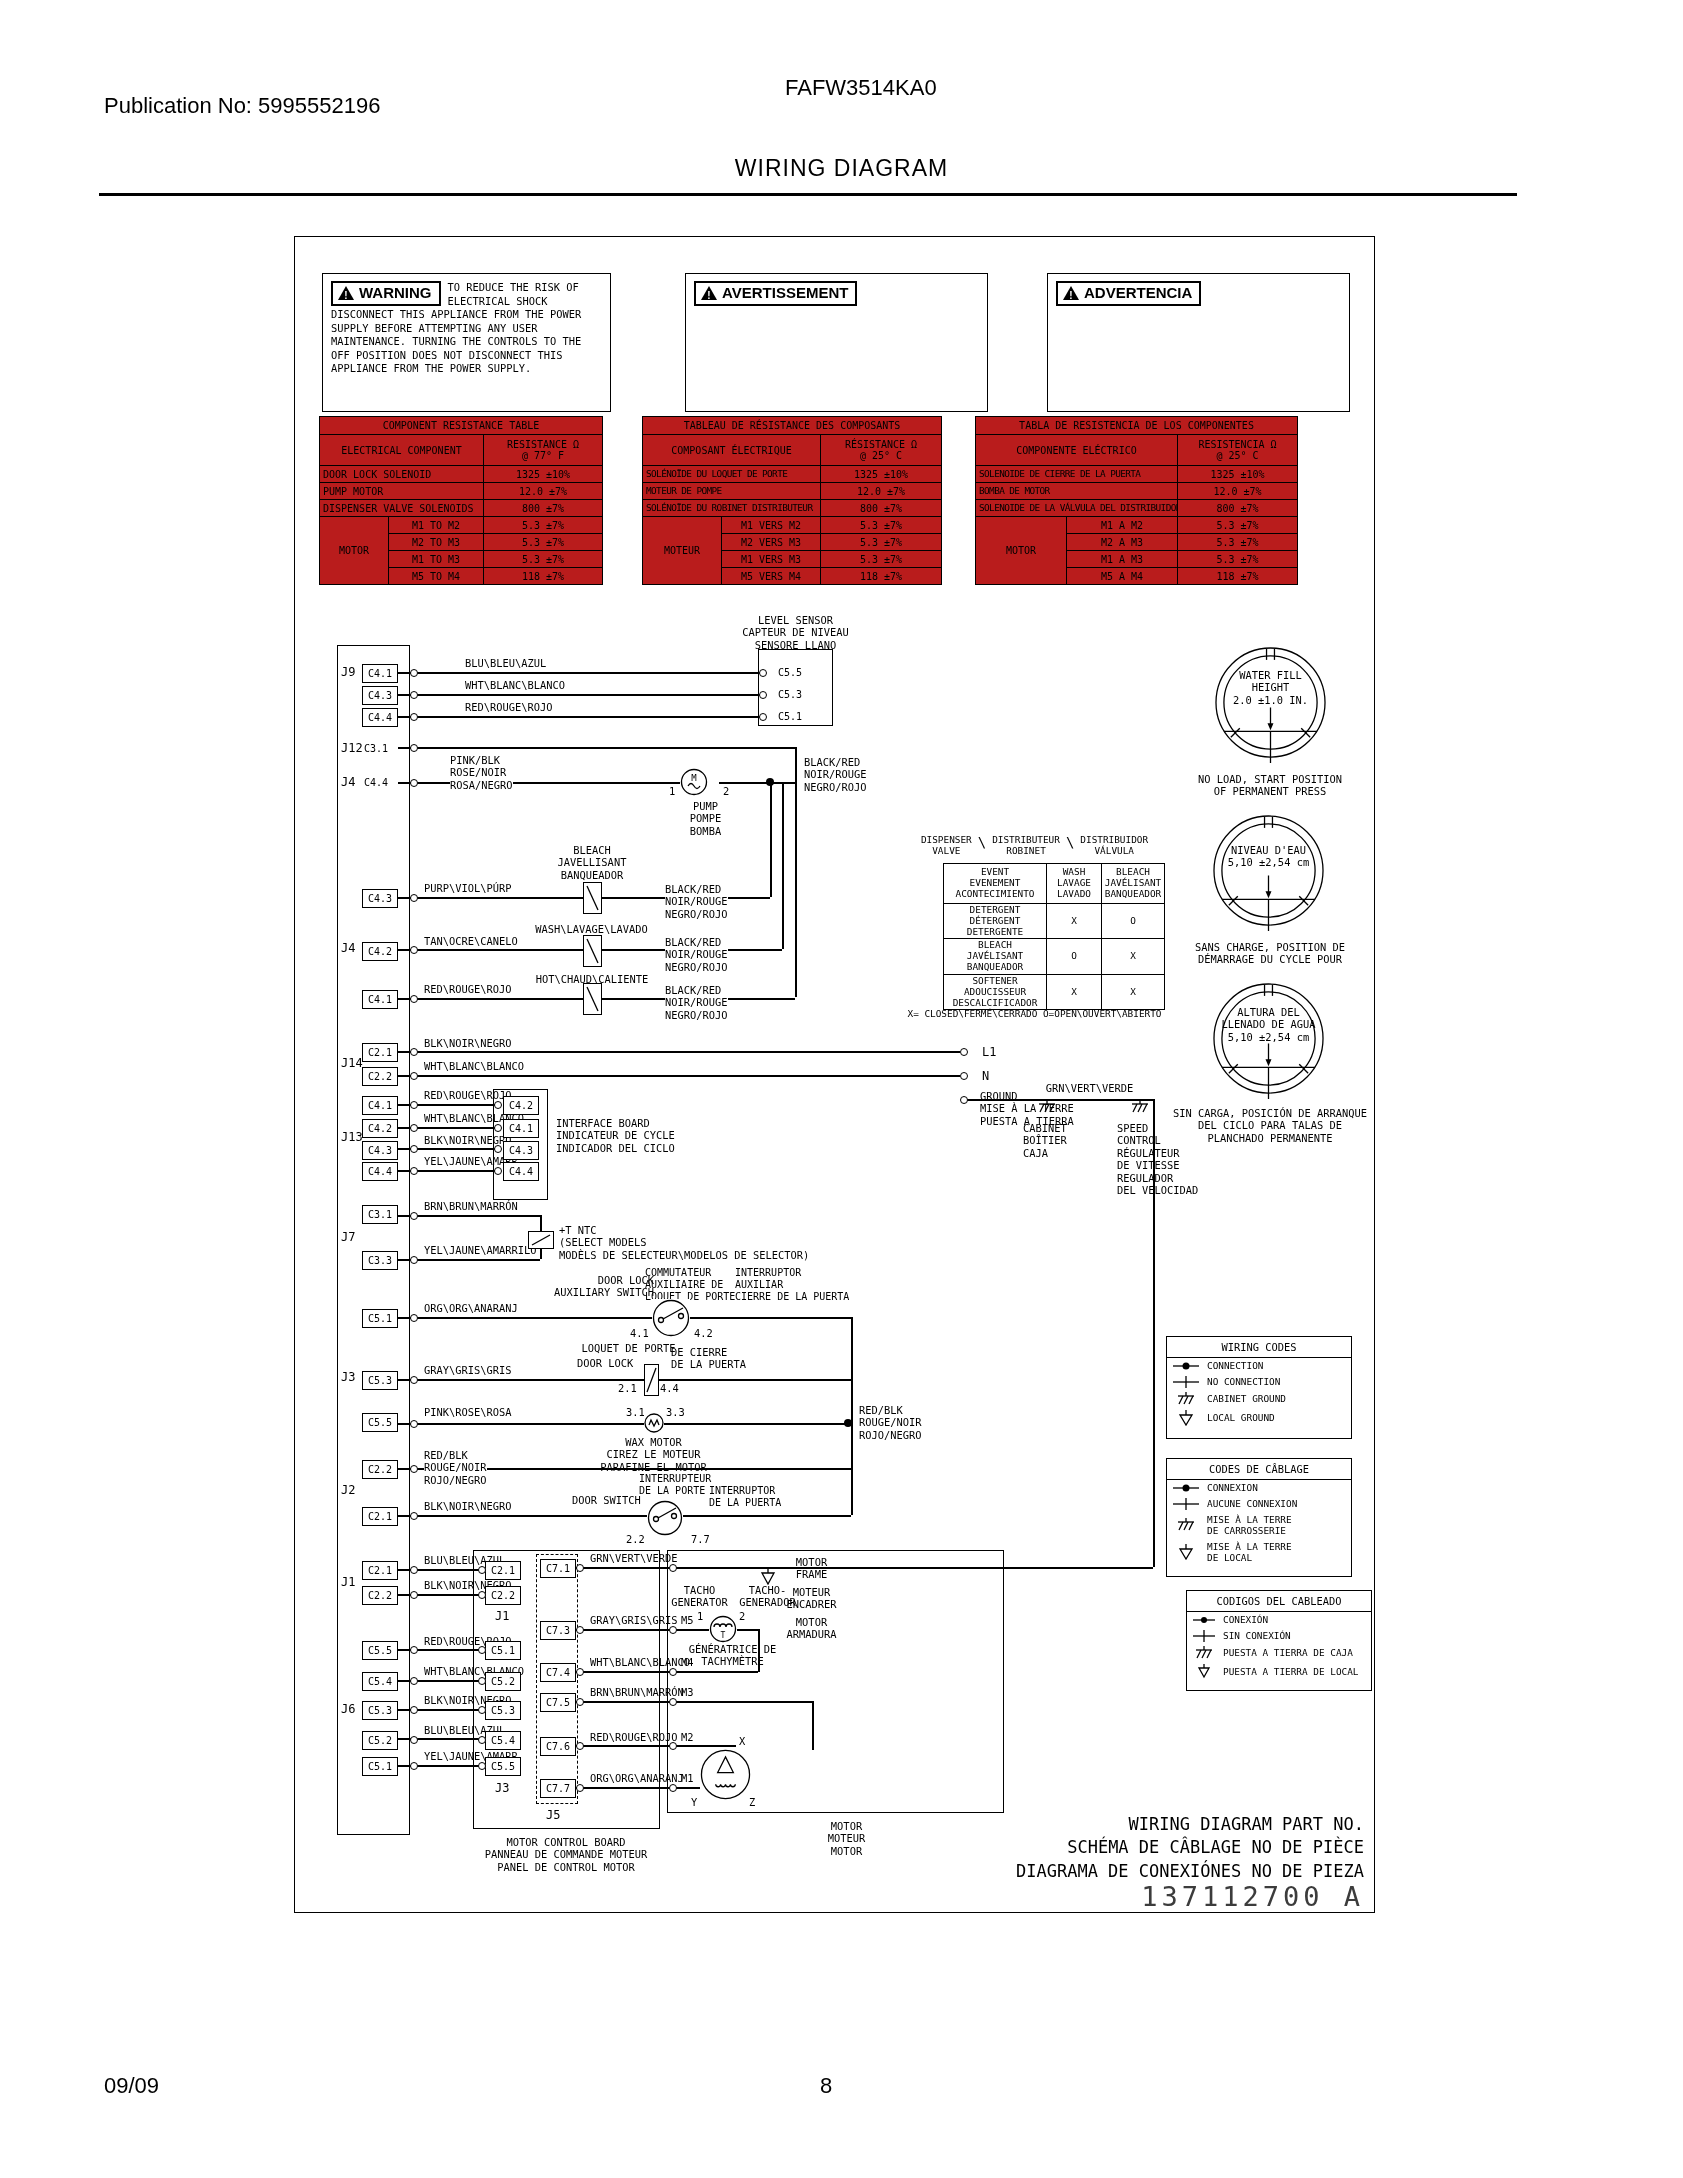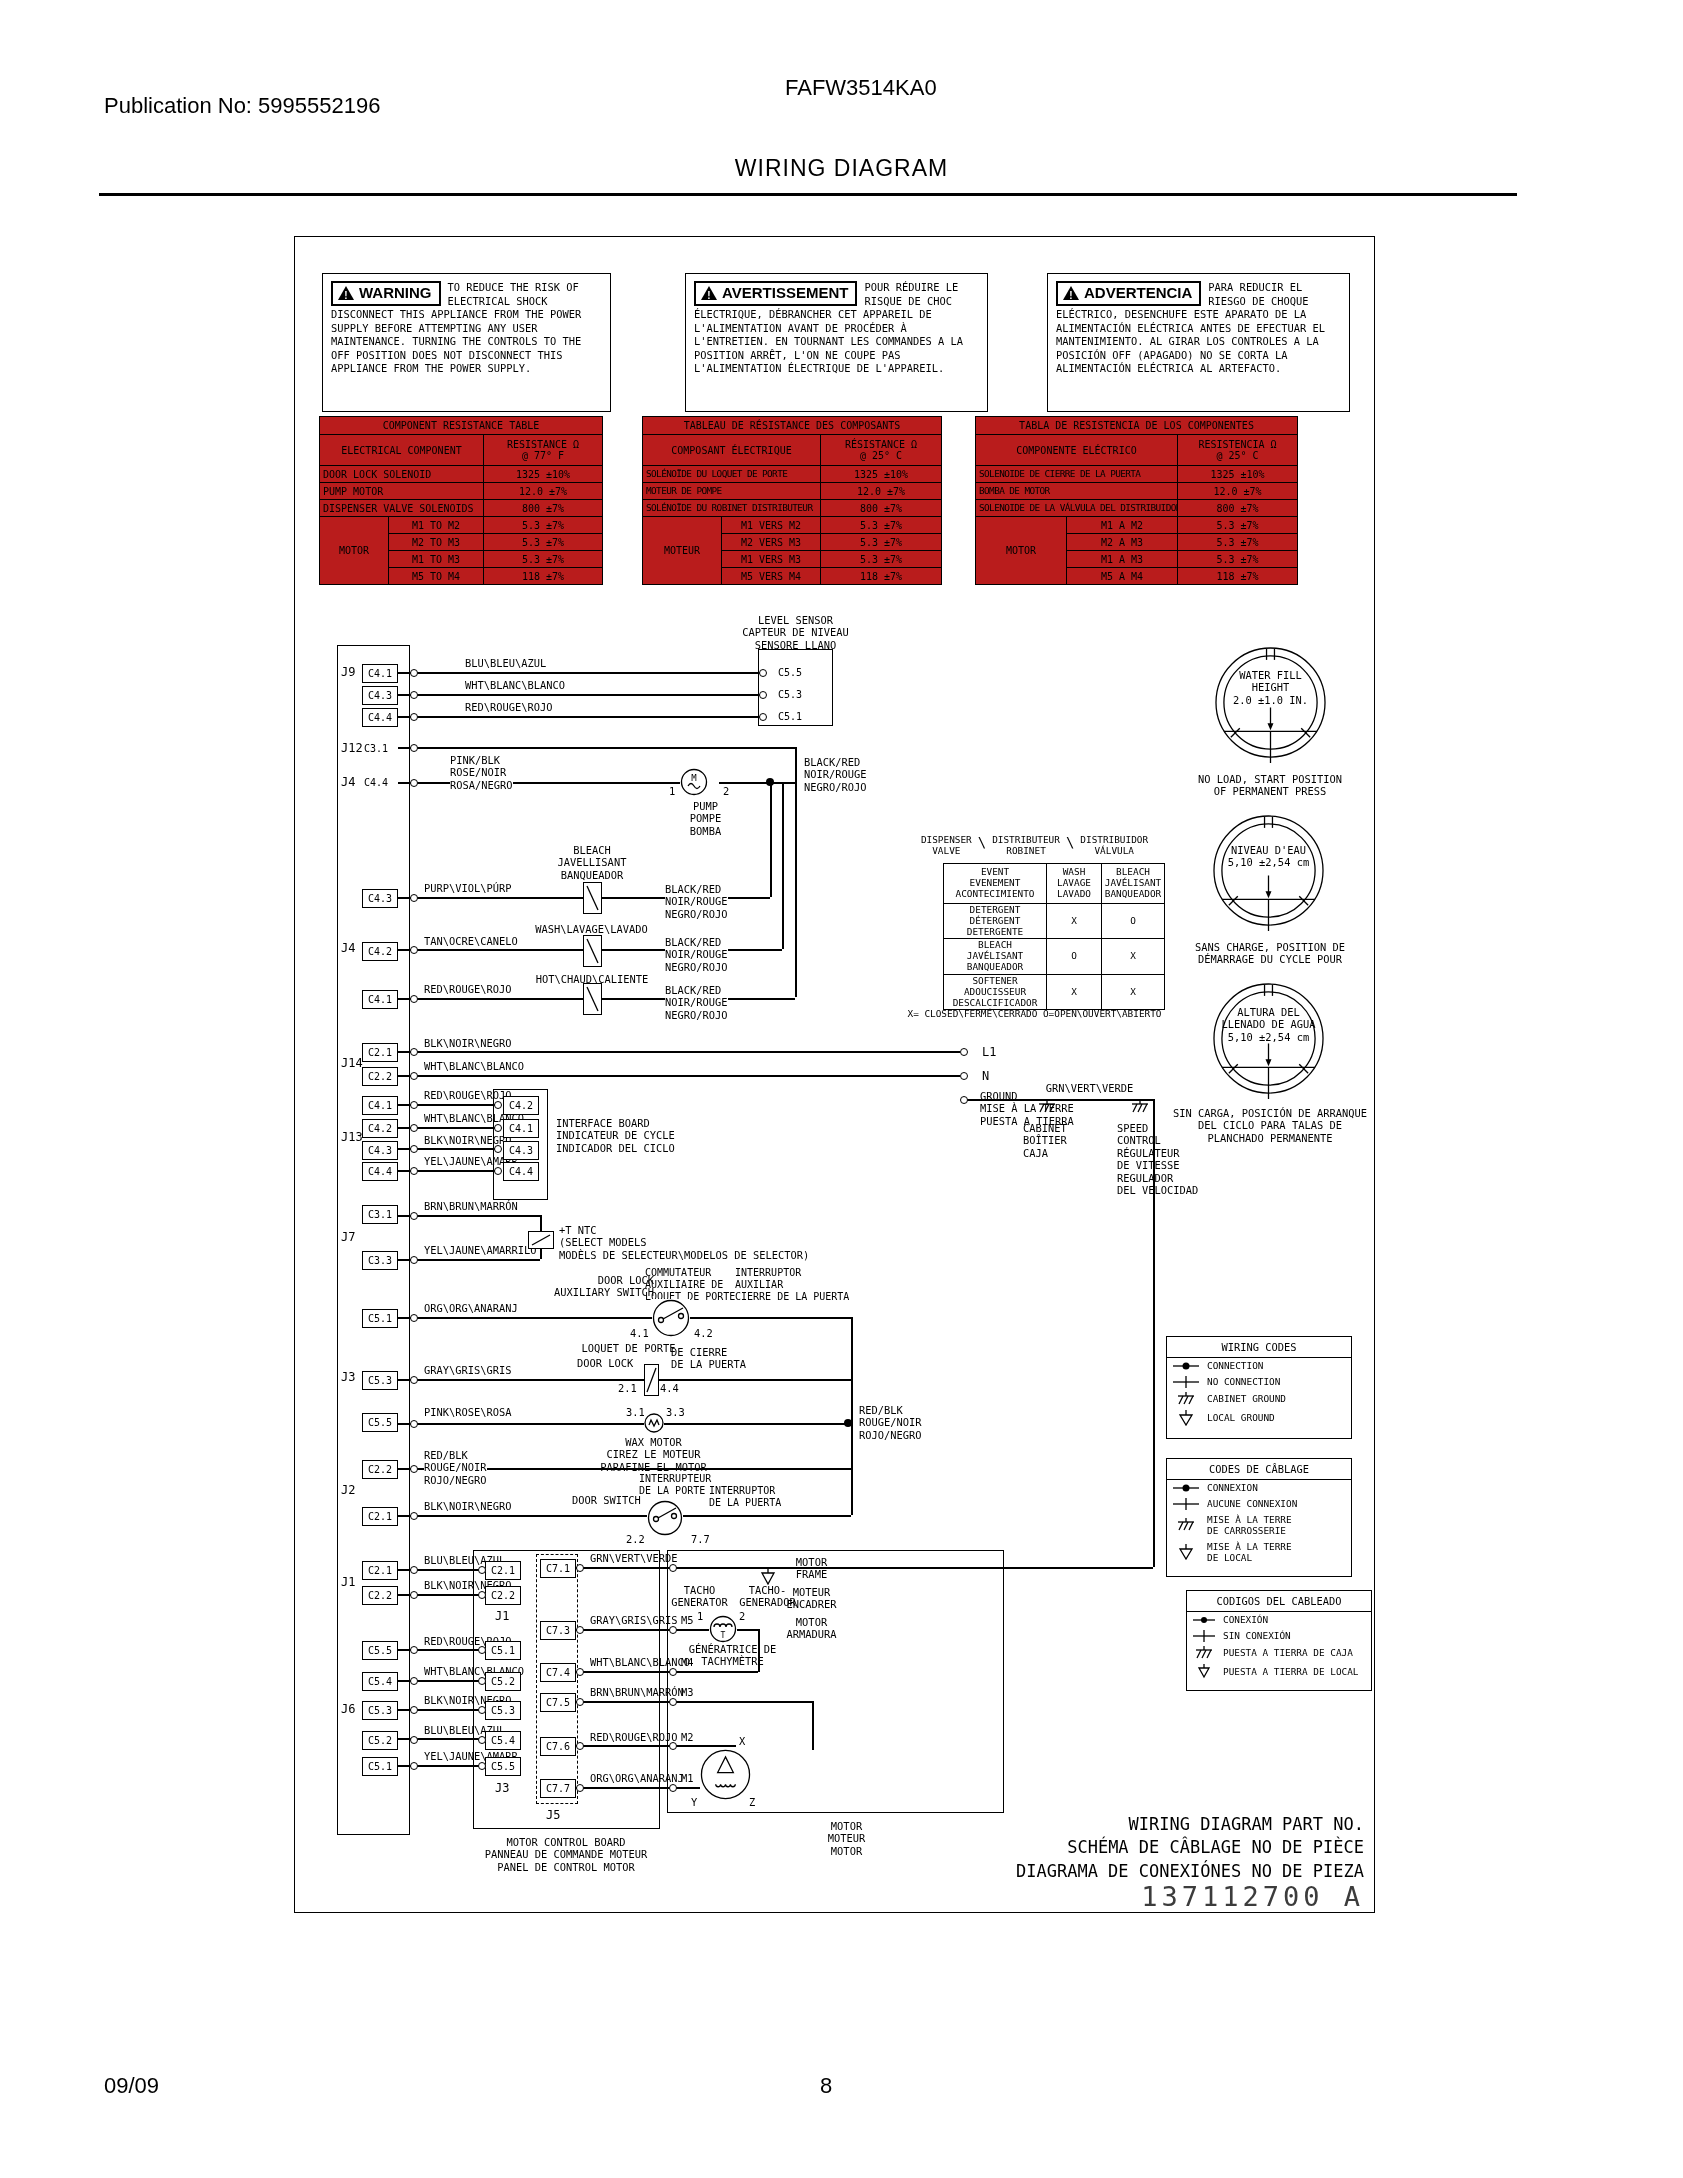--- a/index.html
+++ b/index.html
@@ -69,31 +69,29 @@
     <span>TO REDUCE THE RISK OF ELECTRICAL SHOCK DISCONNECT THIS APPLIANCE FROM THE POWER SUPPLY BEFORE ATTEMPTING ANY USER MAINTENANCE. TURNING THE CONTROLS TO THE OFF POSITION DOES NOT DISCONNECT THIS APPLIANCE FROM THE POWER SUPPLY.</span>
   </div>
   <div class="warnbox" style="left:685px;top:273px;width:285px;height:123px;">
     <span class="badge">
       <svg width="16" height="14" viewBox="0 0 16 14">
           <polygon points="8,0 16,14 0,14" fill="#000"></polygon>
           <text x="8" y="13" fill="#fff" font-size="10" text-anchor="middle" font-family="Liberation Sans">!</text>
         </svg>
       <span>AVERTISSEMENT</span>
     </span>
-    <span>POUR RÉDUIRE LE RISQUE DE CHOC ÉLECTRIQUE, DÉBRANCHER CET APPAREIL DE L'ALIMENTATION AVANT DE PROCÉDER À L'ENTRETIEN. EN TOURNANT LES COMMANDES A LA POSITION ARRÊT, L'ON NE COUPE PAS L'ALIMENTATION ÉLECTRIQUE DE L'APPAREIL.</span>
   </div>
   <div class="warnbox" style="left:1047px;top:273px;width:285px;height:123px;">
     <span class="badge">
       <svg width="16" height="14" viewBox="0 0 16 14">
           <polygon points="8,0 16,14 0,14" fill="#000"></polygon>
           <text x="8" y="13" fill="#fff" font-size="10" text-anchor="middle" font-family="Liberation Sans">!</text>
         </svg>
       <span>ADVERTENCIA</span>
     </span>
-    <span>PARA REDUCIR EL RIESGO DE CHOQUE ELÉCTRICO, DESENCHUFE ESTE APARATO DE LA ALIMENTACIÓN ELÉCTRICA ANTES DE EFECTUAR EL MANTENIMIENTO. AL GIRAR LOS CONTROLES A LA POSICIÓN OFF (APAGADO) NO SE CORTA LA ALIMENTACIÓN ELÉCTRICA AL ARTEFACTO.</span>
   </div>
 
   <table class="rtab" style="left:319px;top:416px;width:283px;">
     <colgroup>
         <col style="width:69px">
         <col style="width:95px">
         <col style="width:119px">
       </colgroup>
     <tbody>
         <tr>

